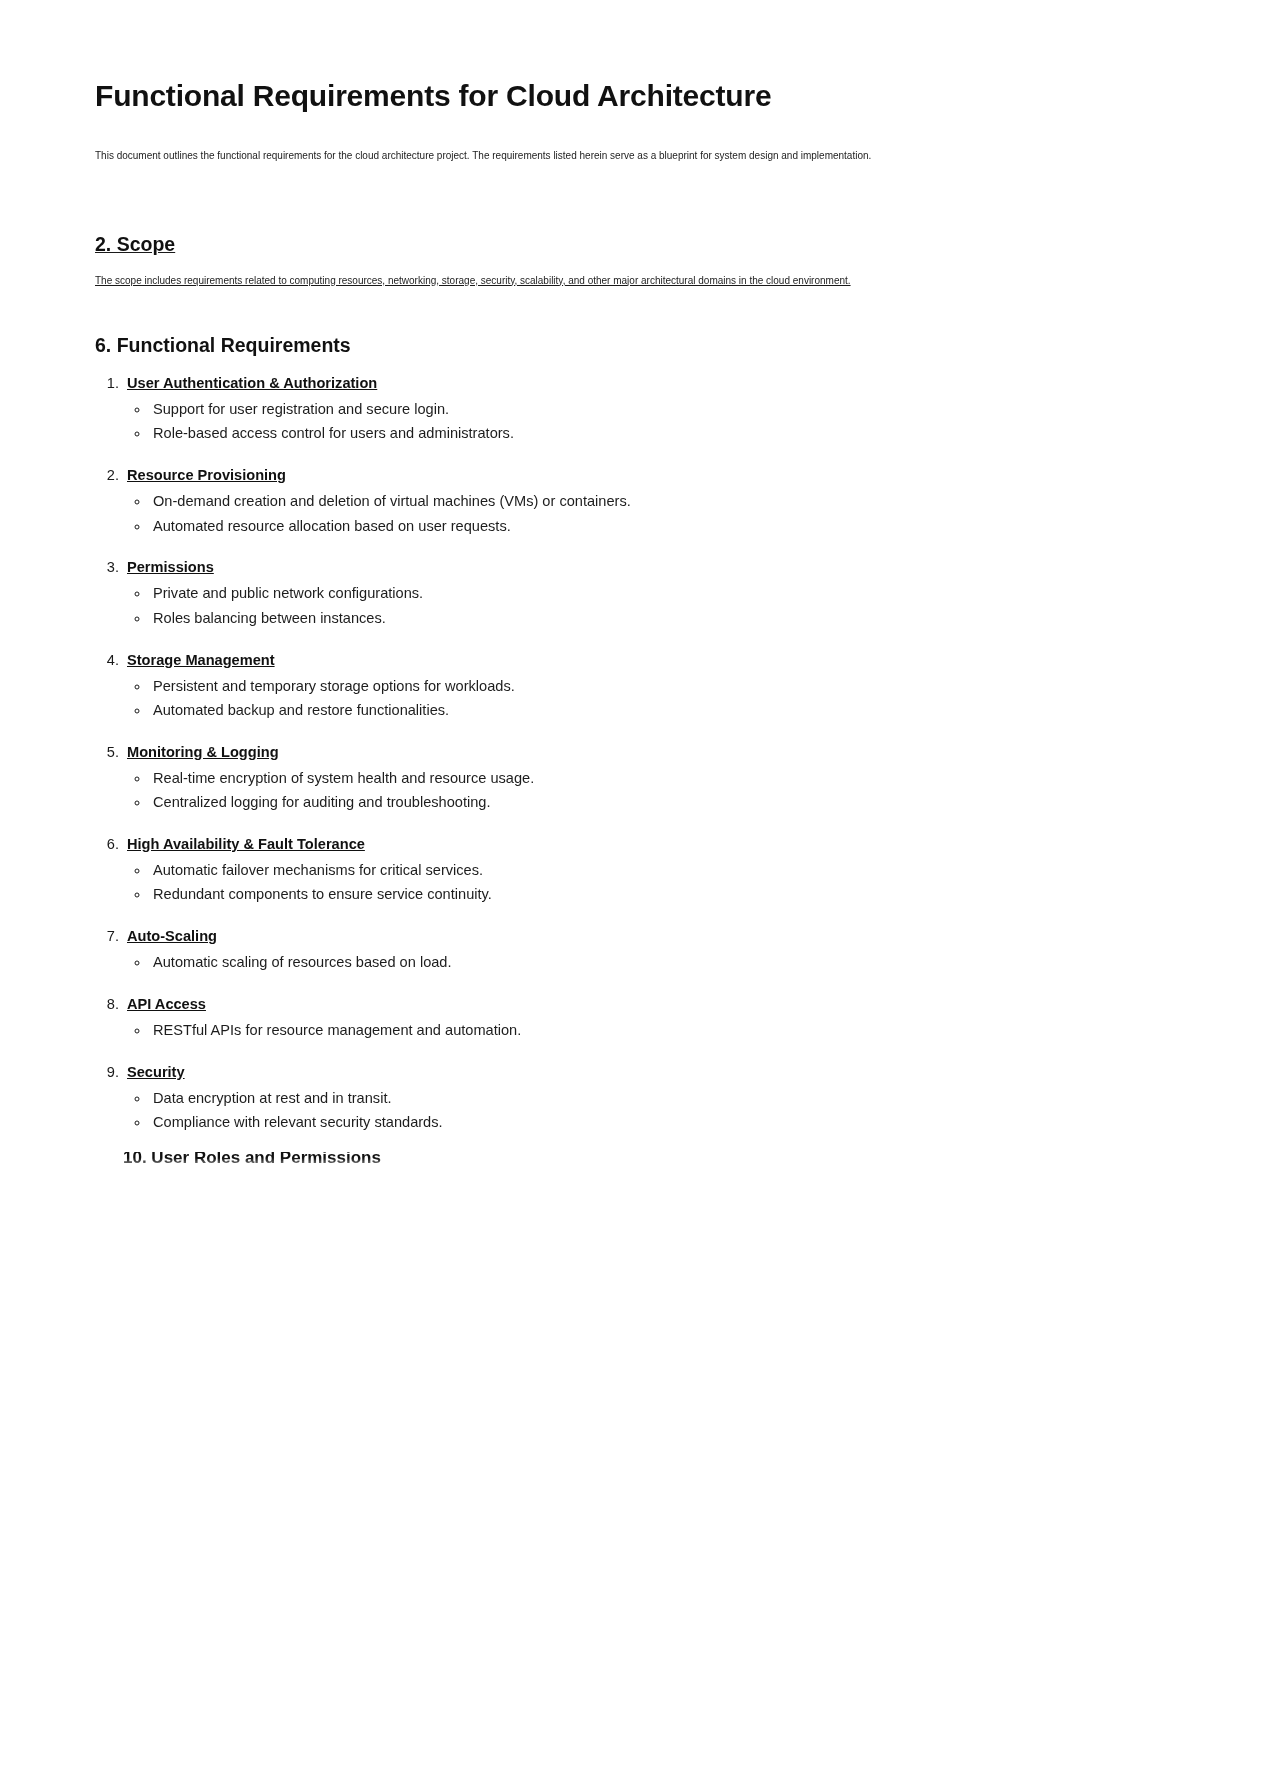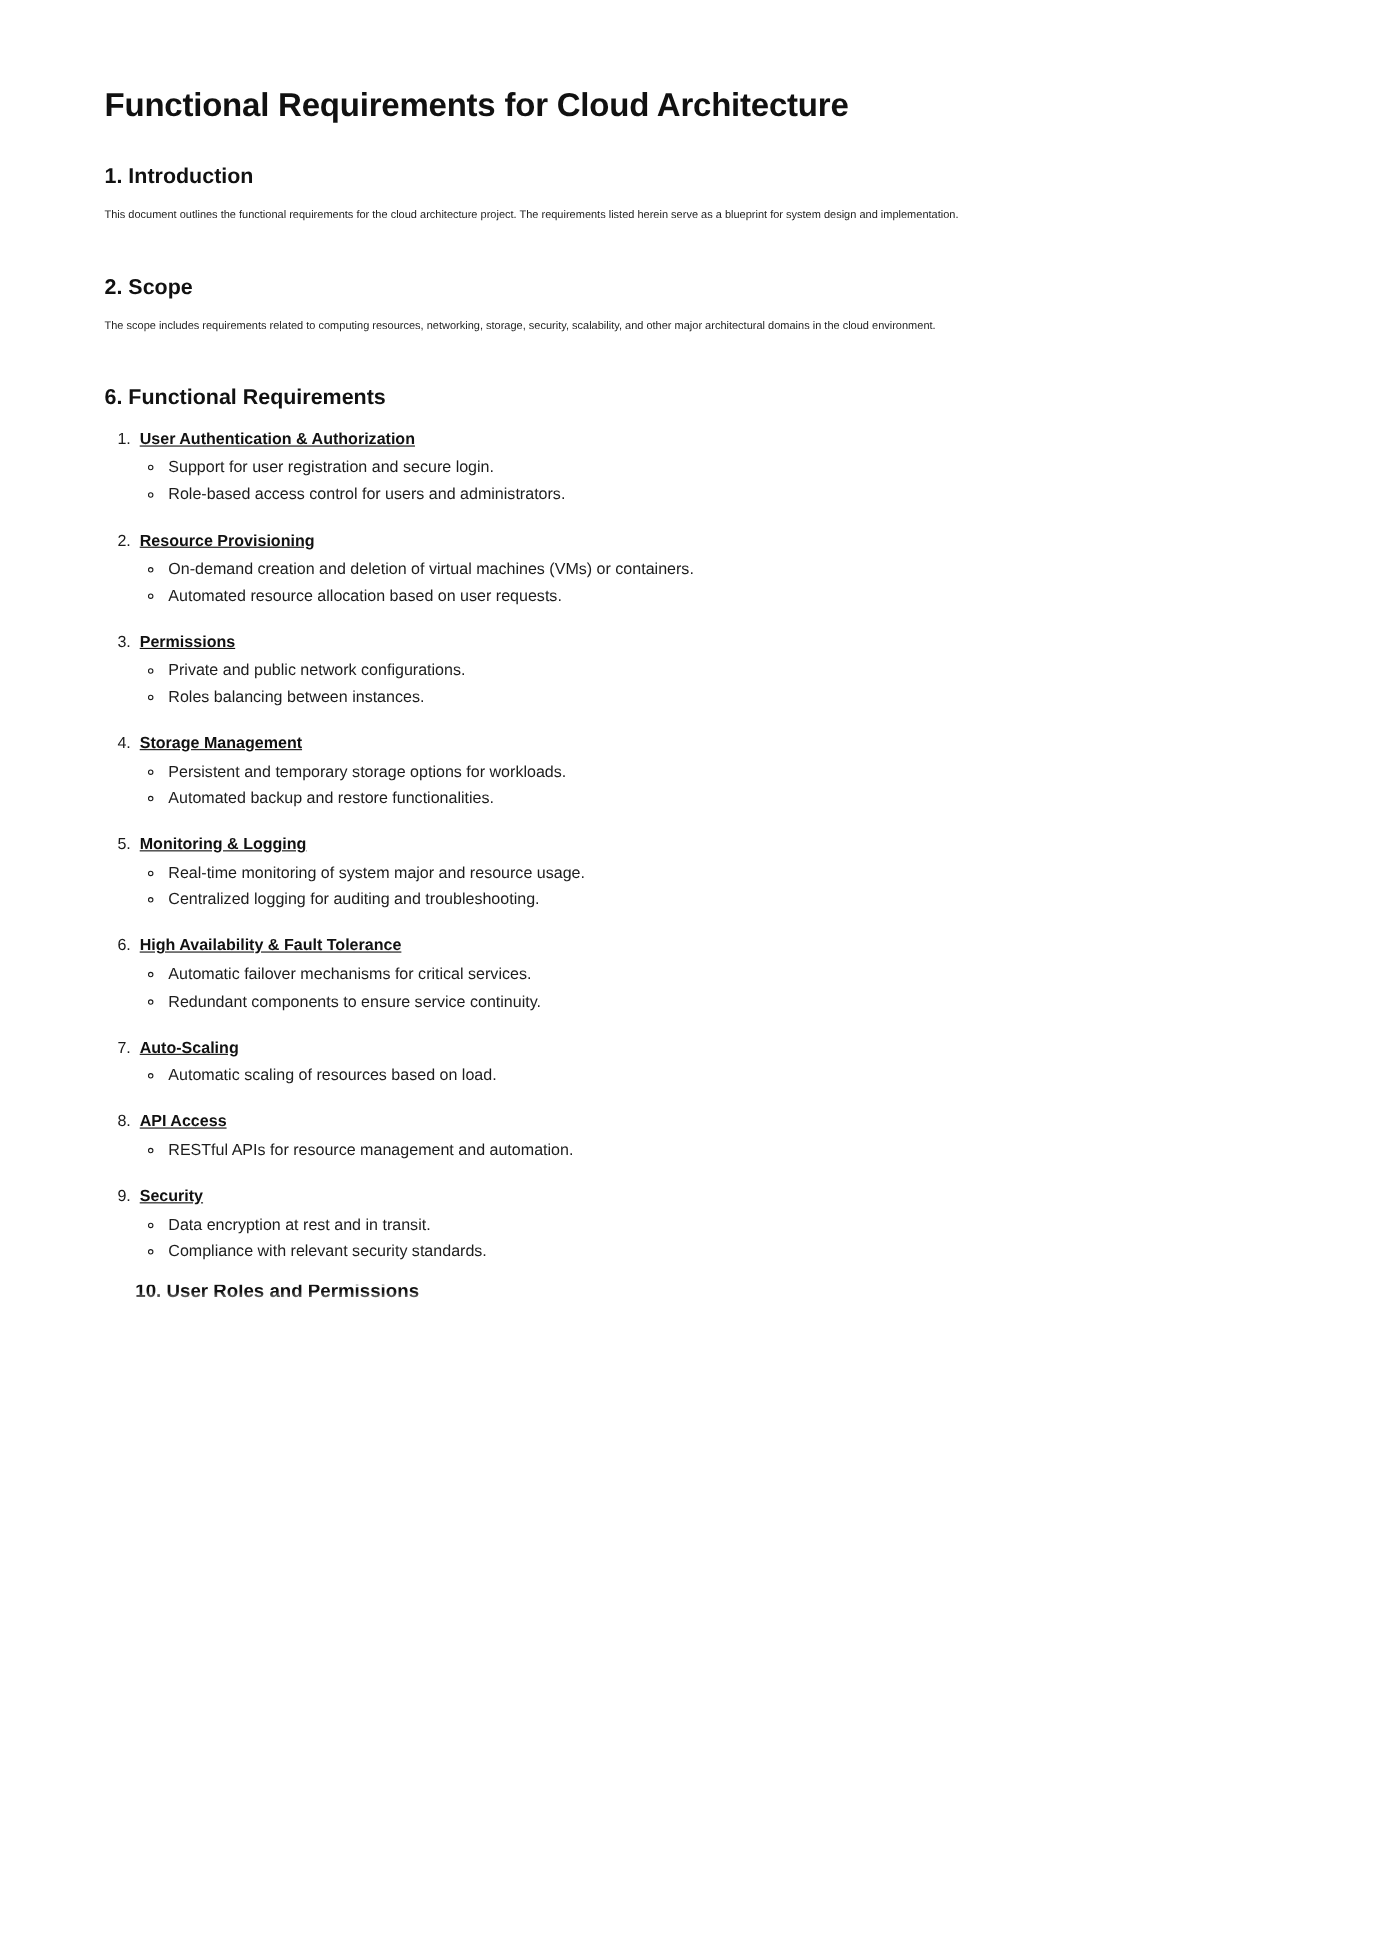--- a/index.html
+++ b/index.html
@@ -33,21 +33,21 @@
   .section-heading {
     font-size: 19.5px;
     font-weight: bold;
     color: #111111;
     margin: 0 0 16px 0;
     line-height: 1.25;
   }
   .section {
     margin-bottom: 30px;
   }
-  .section.scope { margin-top: 44px; }
+  .section.scope { margin-top: 68px; text-decoration: underline; }
   .section.reqs { margin-top: 44px; }
   .para {
     font-size: 10px;
     line-height: 1.62;
     color: #1d1d1d;
     margin: 0;
     max-width: 1065px;
   }
   ol.req-list {
     margin: 8px 0 0 0;
@@ -104,21 +104,20 @@
   }
 </style>
 </head>
 <body>
 
 <div class="page">
 
   <h1 class="doc-title">Functional Requirements for Cloud Architecture</h1>
 
   <div class="section intro">
-    <h2 class="section-heading">1. Introduction</h2>
     <p class="para">This document outlines the functional requirements for the cloud architecture project. The requirements listed herein serve as a blueprint for system design and implementation.</p>
   </div>
 
   <div class="section scope">
     <h2 class="section-heading">2. Scope</h2>
     <p class="para">The scope includes requirements related to computing resources, networking, storage, security, scalability, and other major architectural domains in the cloud environment.</p>
   </div>
 
   <div class="section reqs">
     <h2 class="section-heading">6. Functional Requirements</h2>
@@ -152,21 +151,21 @@
         <span class="req-title">Storage Management</span>
         <ul class="sub-list">
           <li>Persistent and temporary storage options for workloads.</li>
           <li>Automated backup and restore functionalities.</li>
         </ul>
       </li>
 
       <li>
         <span class="req-title">Monitoring &amp; Logging</span>
         <ul class="sub-list">
-          <li>Real-time monitoring of system major and resource usage.</li>
+          <li>Real-time encryption of system health and resource usage.</li>
           <li>Centralized logging for auditing and troubleshooting.</li>
         </ul>
       </li>
 
       <li>
         <span class="req-title">High Availability &amp; Fault Tolerance</span>
         <ul class="sub-list">
           <li>Automatic failover mechanisms for critical services.</li>
           <li>Redundant components to ensure service continuity.</li>
         </ul>

